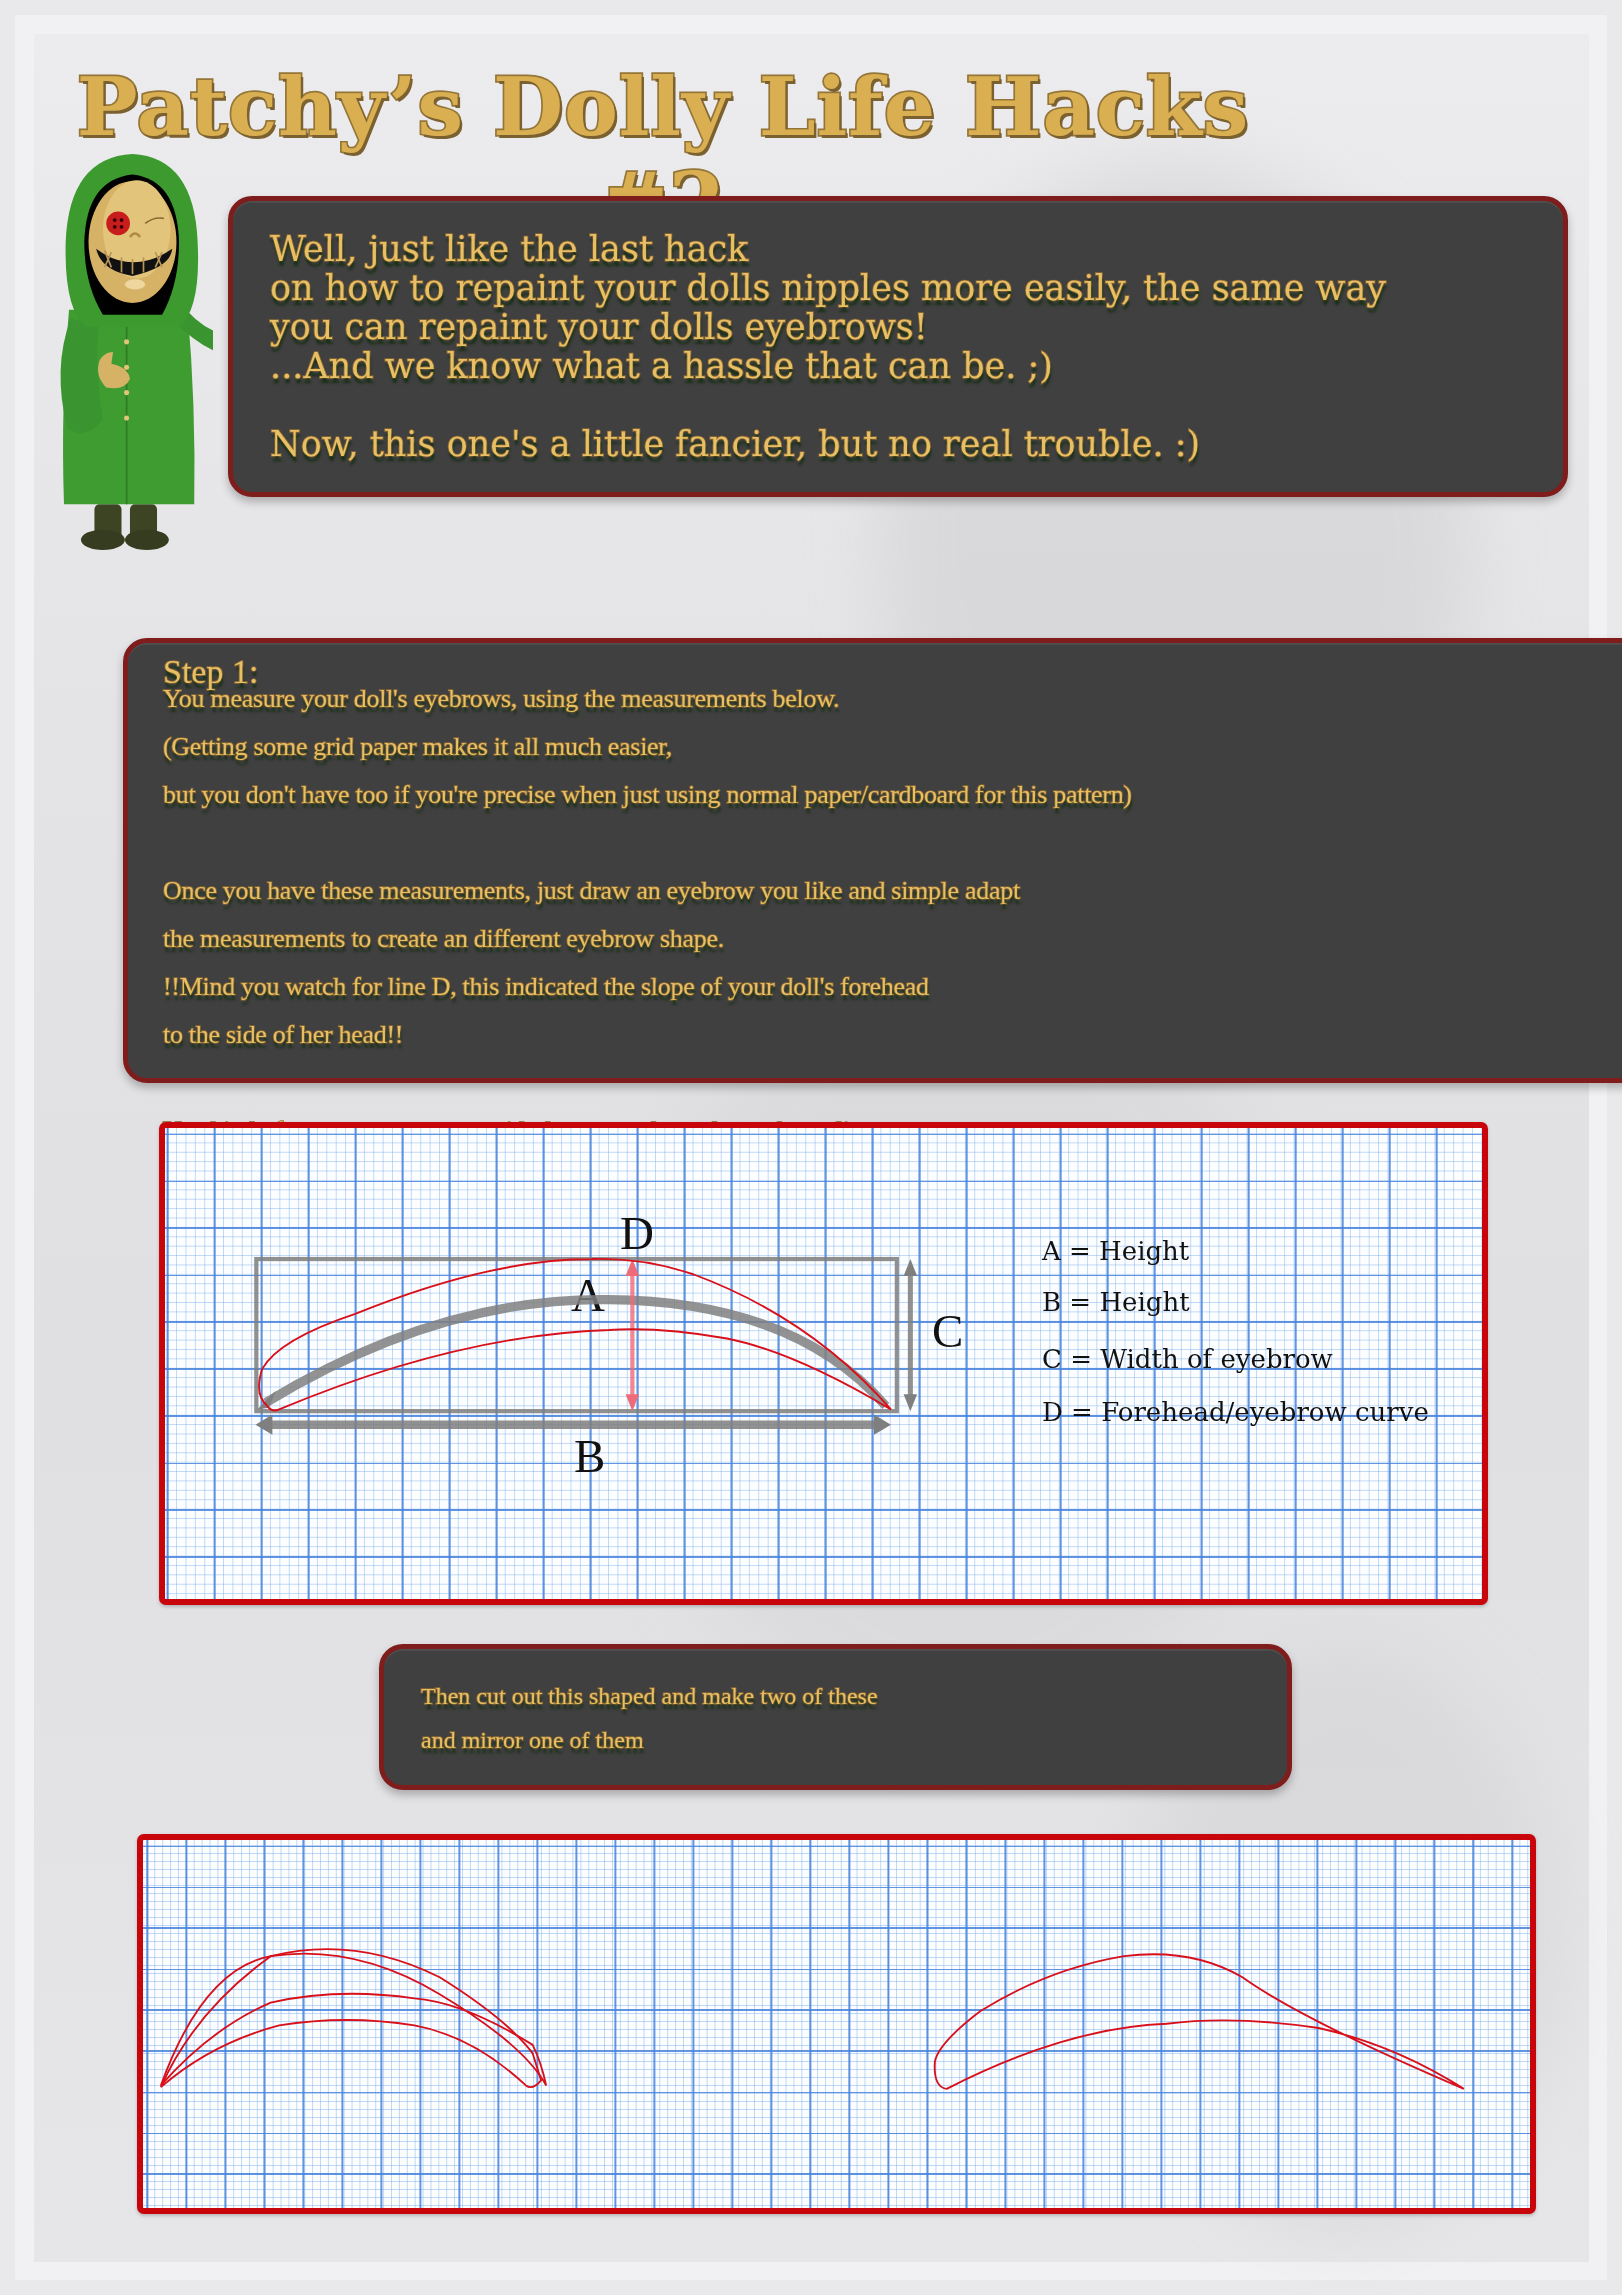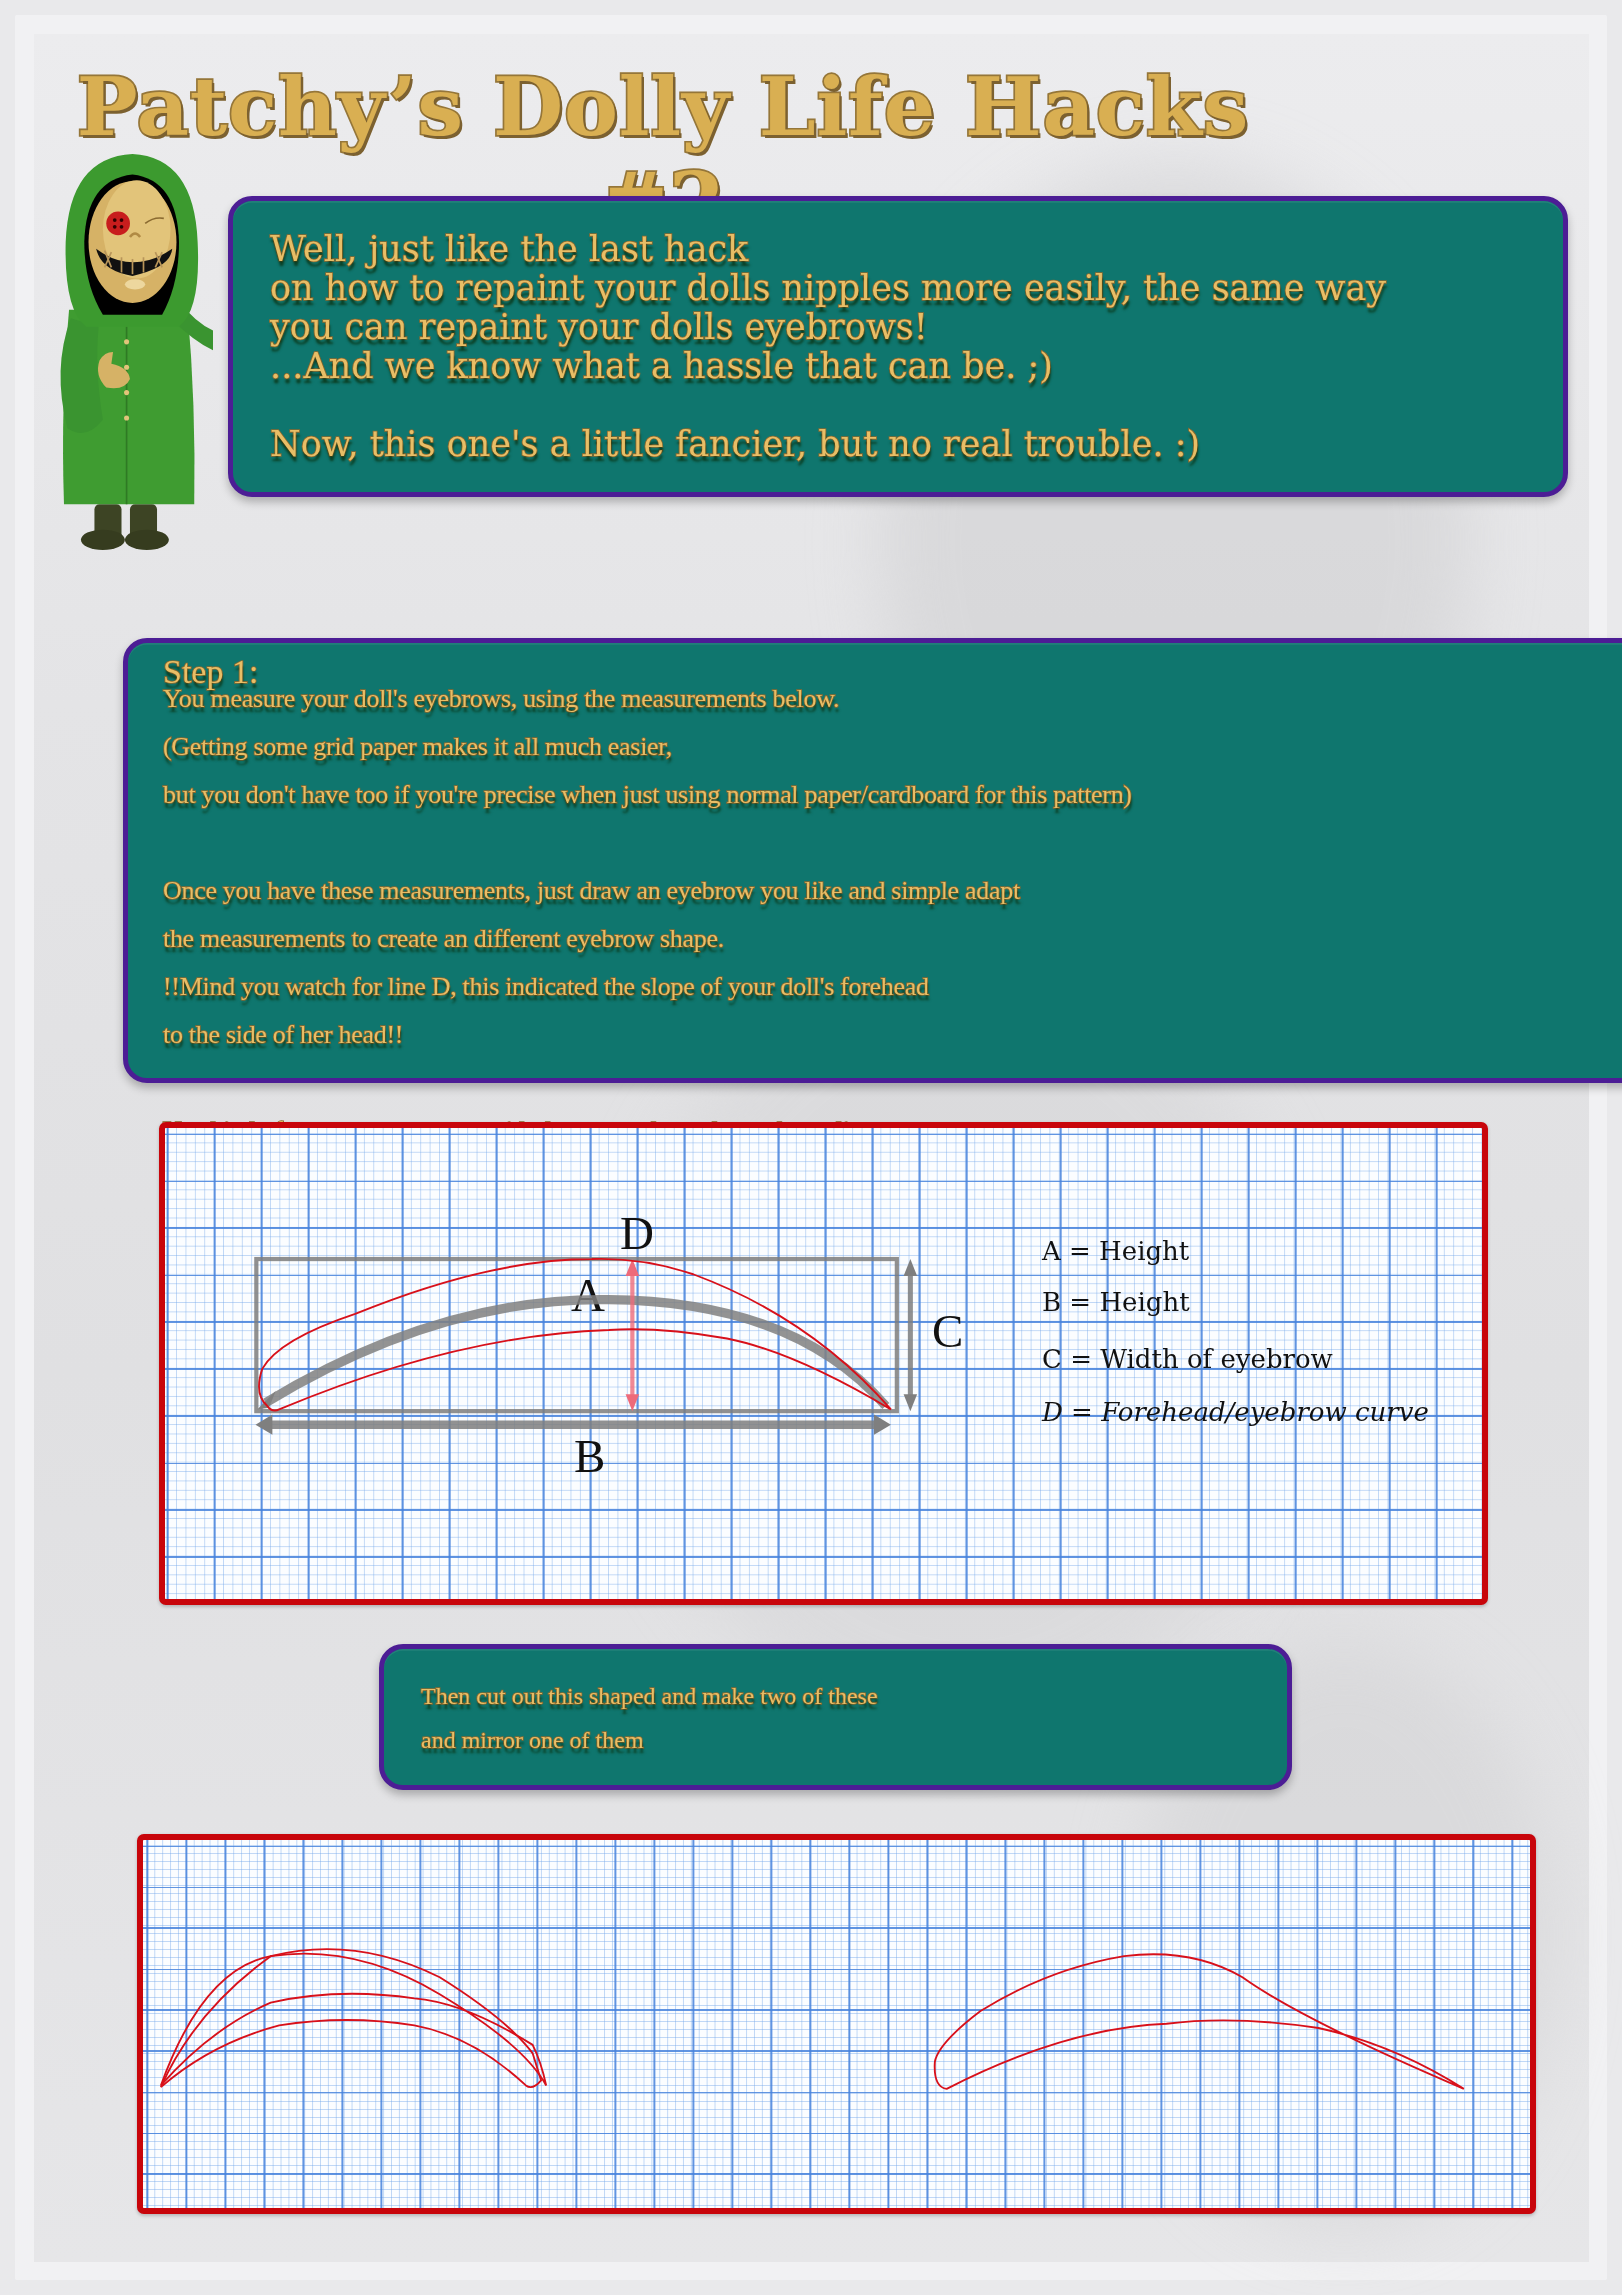--- a/index.html
+++ b/index.html
@@ -21,21 +21,21 @@
   }
   .title {
     position:absolute; left:0; top:59px; width:1326px; text-align:center;
     font-family:"DejaVu Serif", serif; font-weight:bold; font-size:81px;
     color:#D9AF52; letter-spacing:0.8px;
     -webkit-text-stroke:3.4px #957639;
     paint-order:stroke fill;
     text-shadow:2.5px 3.4px 0 #7c6130;
   }
   .green-box {
-    position:absolute; background:#0f766e; border:5px solid #4c1d95;
+    position:absolute; background:#404040; border:5px solid #7f1d1d;
     border-radius:24px; box-shadow:0 5px 8.5px rgba(0,0,0,.25), inset 0 1.7px 0 rgba(255,255,255,.08);
     box-sizing:border-box;
   }
   .gtext {
     color:#E8BE66; -webkit-text-stroke:1.7px #8C6A30; paint-order:stroke fill;
     text-shadow:0.8px 5px 2.5px rgba(10,40,5,.75);
     white-space:pre-line; margin:0;
   }
   .box1 { left:228px; top:196px; width:1340px; height:301px; }
   .box1 .gtext { position:absolute; left:37px; top:29px; font-size:35px; line-height:39px; font-family:"DejaVu Serif", serif; }
@@ -178,21 +178,21 @@
 </svg>
 <div class="dlabel" style="left:620px;top:1210px;">D</div>
 <div class="dlabel" style="left:571px;top:1272px;">A</div>
 <div class="dlabel" style="left:932px;top:1308px;">C</div>
 <div class="dlabel" style="left:574px;top:1433px;">B</div>
 
 <div class="legend">
   <div style="top:0;">A = Height</div>
   <div style="top:51px;">B = Height</div>
   <div style="top:108px;">C = Width of eyebrow</div>
-  <div style="top:161px;font-style:italic;">D = Forehead/eyebrow curve</div>
+  <div style="top:161px;">D = Forehead/eyebrow curve</div>
 </div>
 
 <div class="green-box box3">
   <p class="gtext">Then cut out this shaped and make two of these
 and mirror one of  them</p>
 </div>
 
 <div class="grid-panel grid2" style="z-index: 0;"></div>
 
 

